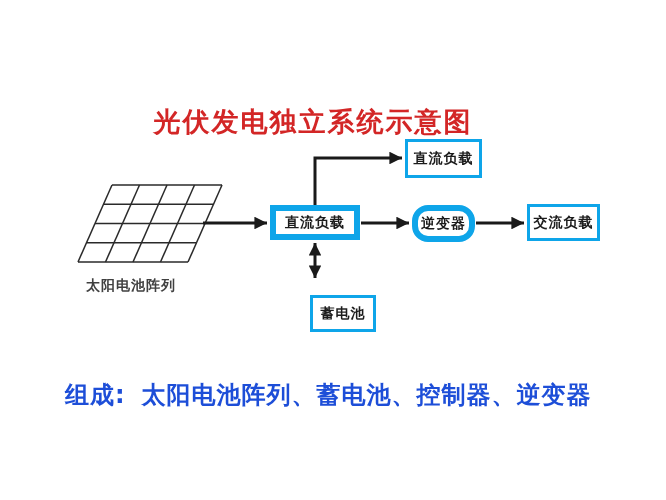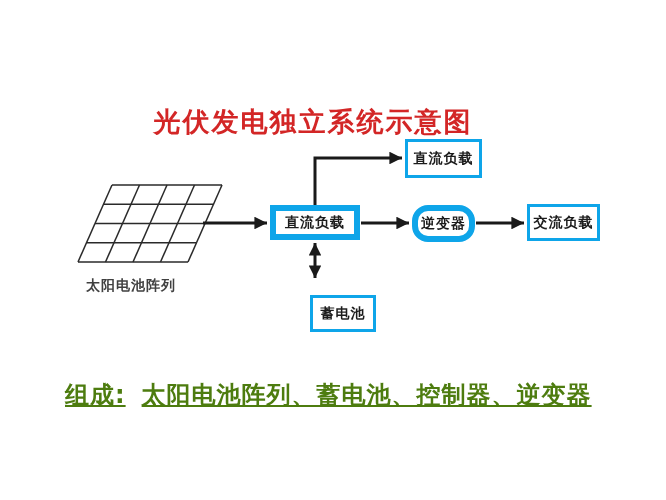--- a/index.html
+++ b/index.html
@@ -107,17 +107,17 @@
   </svg>
 
   <div class="box box-controller">直流负载</div>
   <div class="box box-dc-load">直流负载</div>
   <div class="box box-inverter">逆变器</div>
   <div class="box box-ac-load">交流负载</div>
   <div class="box box-battery">蓄电池</div>
 
   <div class="array-label">太阳电池阵列</div>
 
-  <div class="caption" style="color: #4d7c0f; text-decoration: underline;">
+  <div class="caption" style="color: #1d4ed8;">
     <span class="caption-prefix">组成:</span><span>太阳电池阵列、蓄电池、控制器、逆变器</span>
   </div>
 
 </div>
 
 </body></html>

